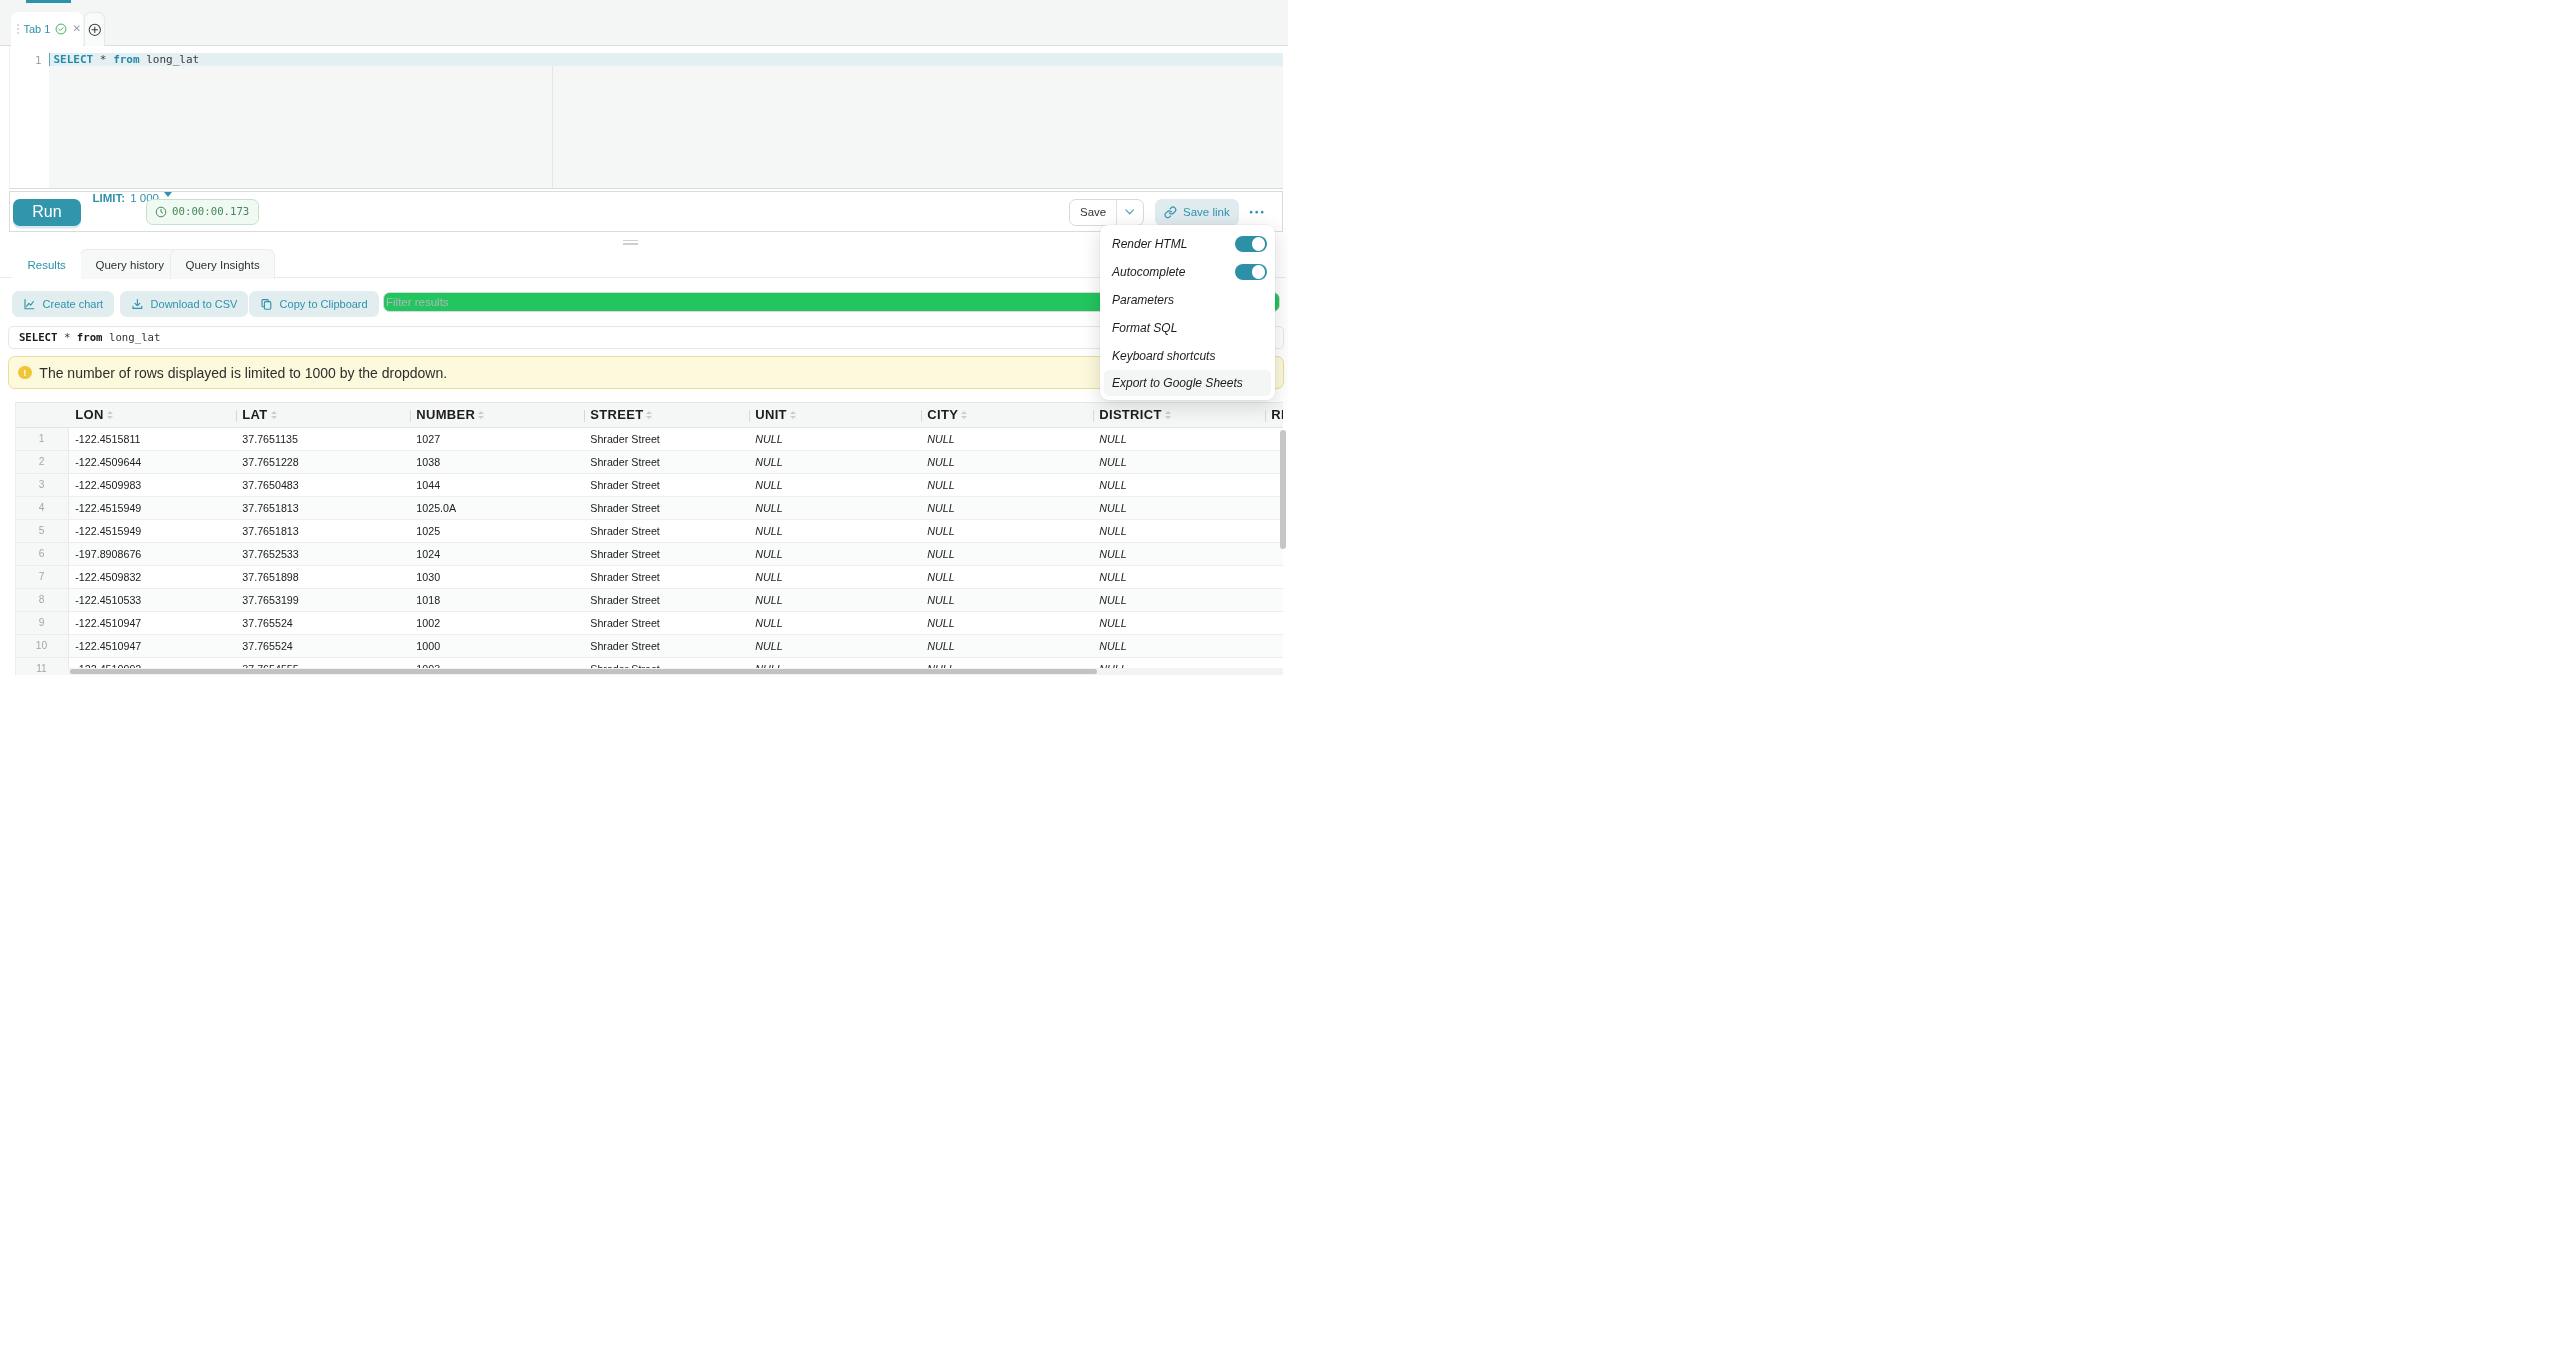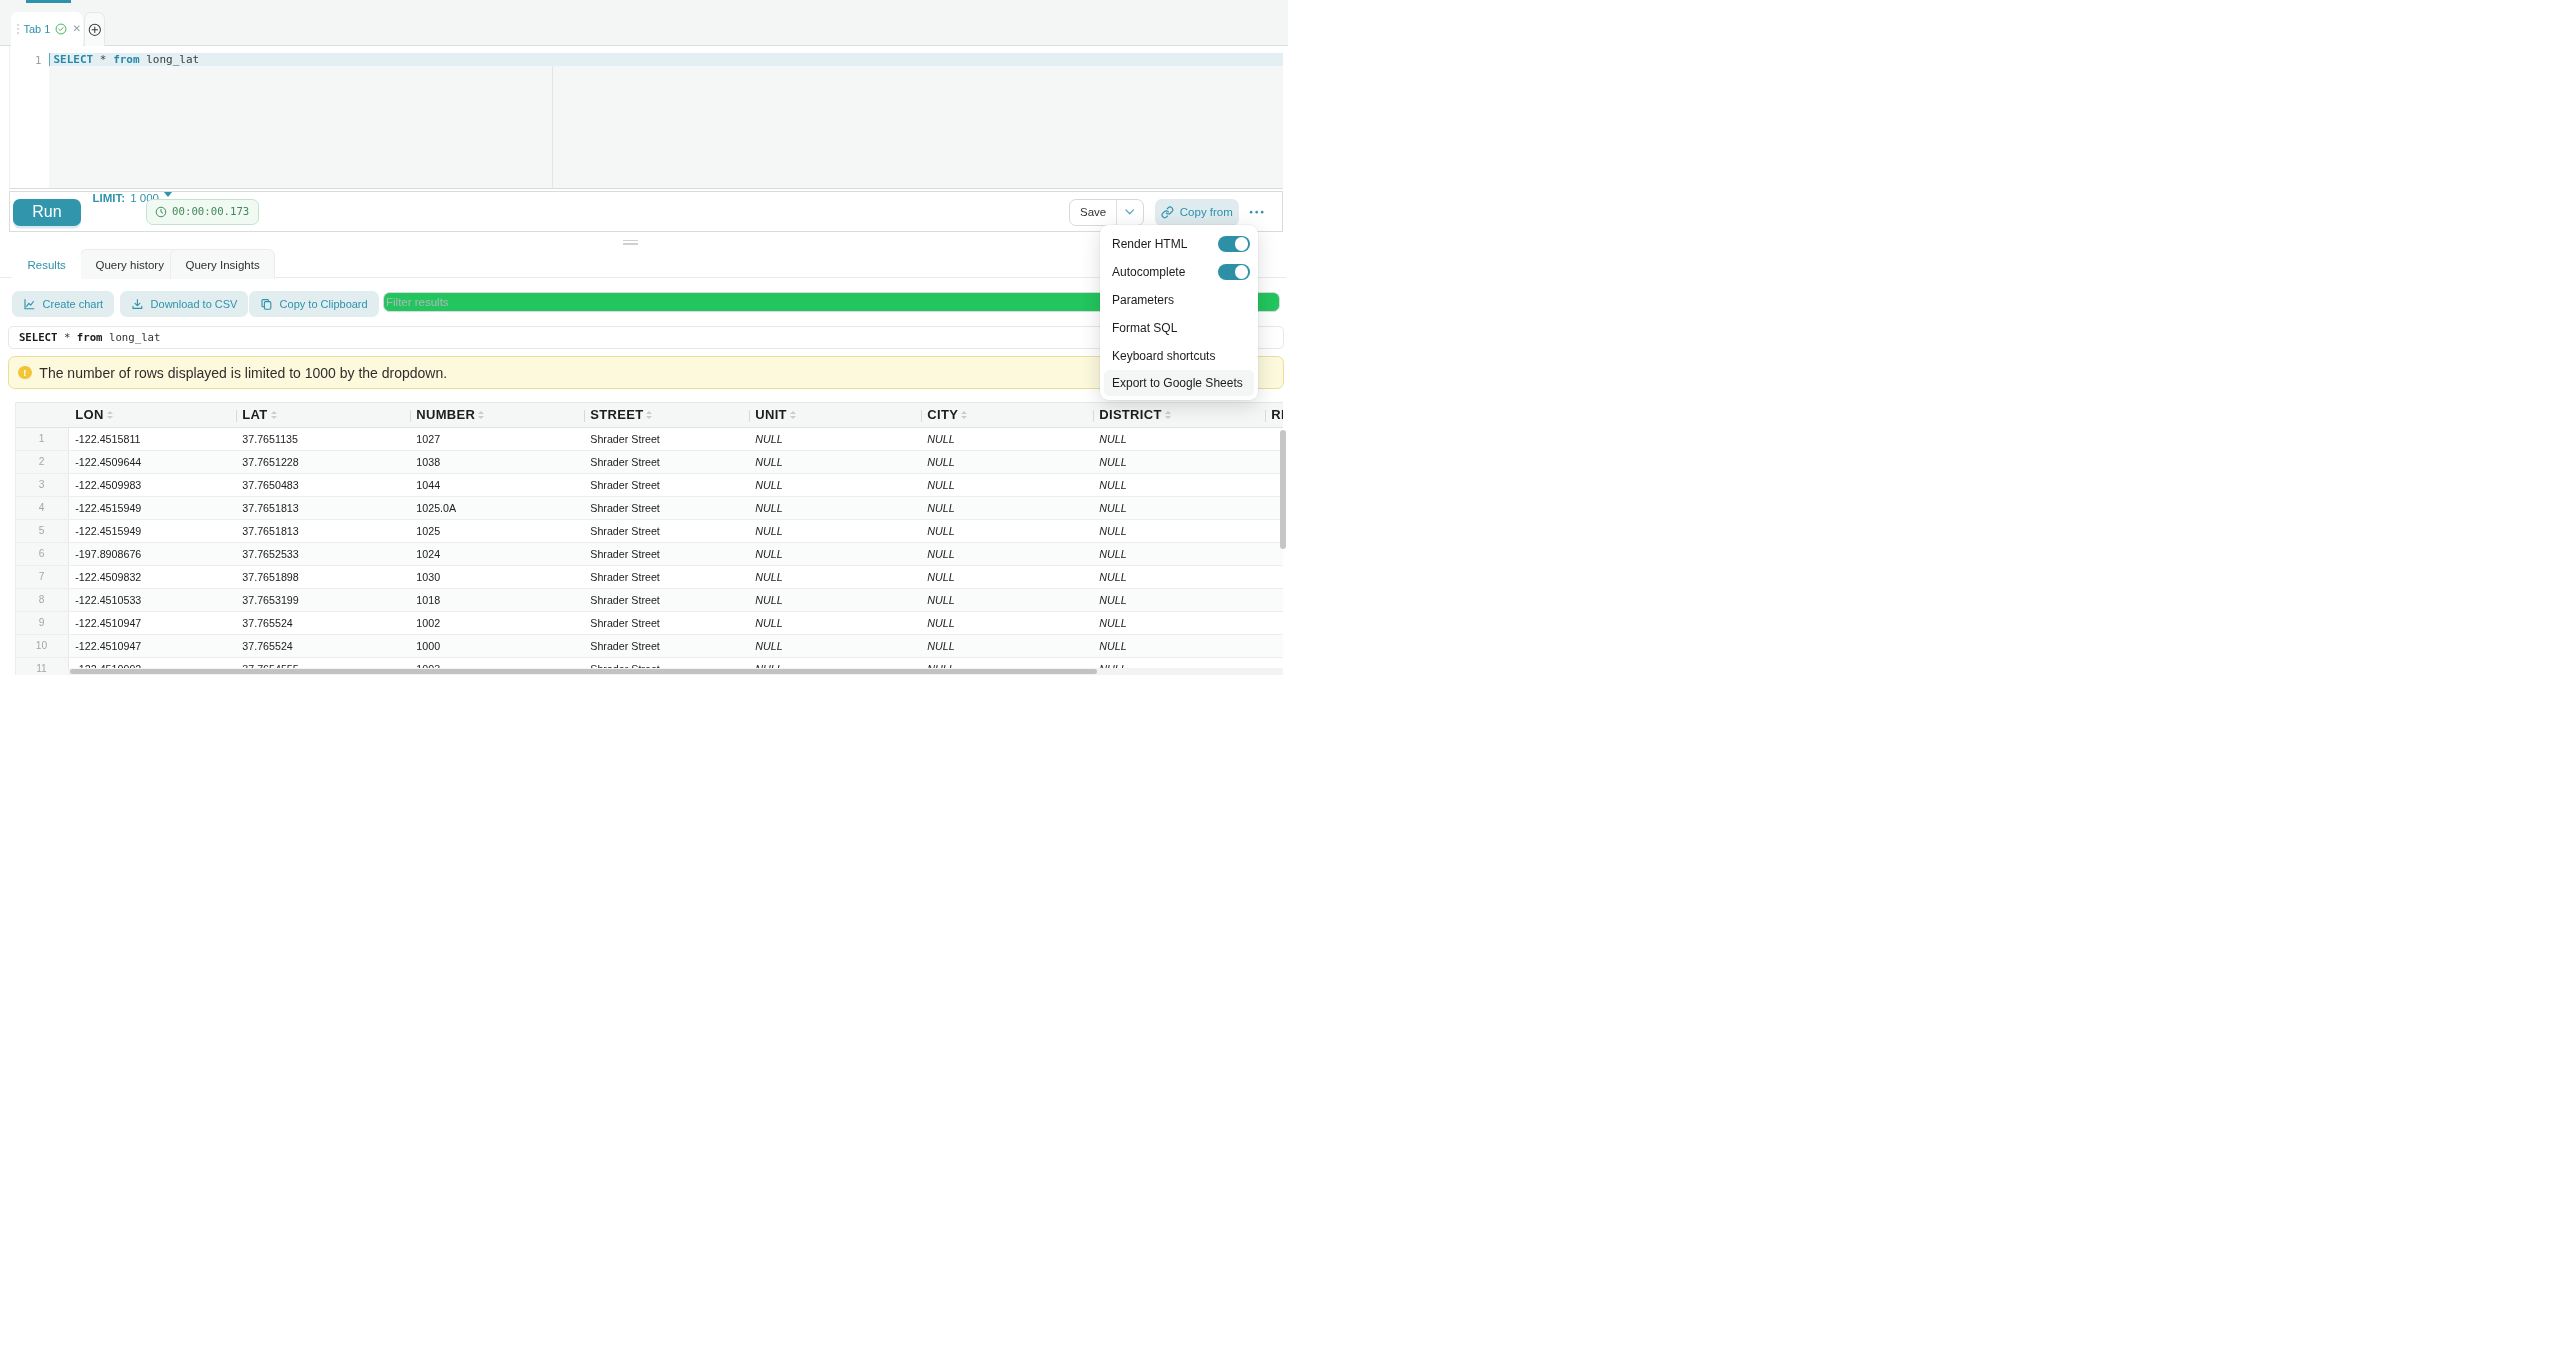--- a/index.html
+++ b/index.html
@@ -78,21 +78,21 @@
   .td { padding-left:6.8px; display:flex; align-items:center; font-size:10.7px; color:#202124; overflow:hidden; white-space:nowrap; flex-shrink:0; }
   .td.gut { width:53px; justify-content:center; padding-left:0; background:#f6f7f7; border-right:0.9px solid #e8e8e8; color:#a2a7ac; font-size:10.2px; }
   .td.null { font-style:italic; }
 
   
   .vscroll { position:absolute; right:1.7px; top:430px; width:6px; height:119px; background:#c6c6c6; border-radius:3.4px; z-index:3; }
   .hscroll-track { position:absolute; left:68px; right:5.1px; bottom:0; height:6.8px; background:#f3f3f3; z-index:4; }
   .hscroll-thumb { position:absolute; left:1.7px; top:0.9px; width:1027px; height:5.1px; background:#c2c2c2; border-radius:3px; }
 
   
-  .menu { position:absolute; left:1100px; top:225px; width:158px; background:#fff; border-radius:8.5px; box-shadow:0 5.1px 20.5px rgba(0,0,0,.14), 0 0 0 0.9px rgba(0,0,0,.03); padding:5.1px 0 4.3px; z-index:10; }
+  .menu { position:absolute; left:1100px; top:225px; width:175px; background:#fff; border-radius:8.5px; box-shadow:0 5.1px 20.5px rgba(0,0,0,.14), 0 0 0 0.9px rgba(0,0,0,.03); padding:5.1px 0 4.3px; z-index:10;font-style:italic; }
   .menu-item { height:28px; display:flex; align-items:center; justify-content:space-between; padding:0 8.5px 0 12px; font-size:12px; color:#1c1c1c; cursor:pointer; }
   .menu-item.hl { background:#f4f5f5; border-radius:5.1px; margin:0 4.3px; padding:0 4.3px 0 7.7px; height:25.6px; }
   .toggle { position:relative; width:32px; height:16.6px; background:#2e90a7; border-radius:8.5px; cursor:pointer; flex-shrink:0; }
   .toggle .knob { position:absolute; right:1.7px; top:1.7px; width:13.2px; height:13.2px; background:#fff; border-radius:50%; }
 
   svg { display:block; }
 </style>
 </head>
 <body>
 
@@ -159,21 +159,21 @@
           </svg>
       </span>
     </div>
     <button class="copylink-btn">
       <span>
         <svg width="12.8" height="12.8" viewBox="0 0 24 24" fill="none" stroke="#2d93ab" stroke-width="2.2" stroke-linecap="round" stroke-linejoin="round">
             <path d="M10 13a5 5 0 0 0 7.54.54l3-3a5 5 0 0 0-7.07-7.07l-1.72 1.71"></path>
             <path d="M14 11a5 5 0 0 0-7.54-.54l-3 3a5 5 0 0 0 7.07 7.07l1.71-1.71"></path>
           </svg>
       </span>
-      <span>Copy from</span>
+      <span>Save link</span>
     </button>
     <div class="more-btn">
       <svg width="15.3" height="4.3" viewBox="0 0 18 5">
           <circle cx="2.5" cy="2.5" r="1.5" fill="#2d93ab"></circle>
           <circle cx="9" cy="2.5" r="1.5" fill="#2d93ab"></circle>
           <circle cx="15.5" cy="2.5" r="1.5" fill="#2d93ab"></circle>
         </svg>
     </div>
   </div>
 

